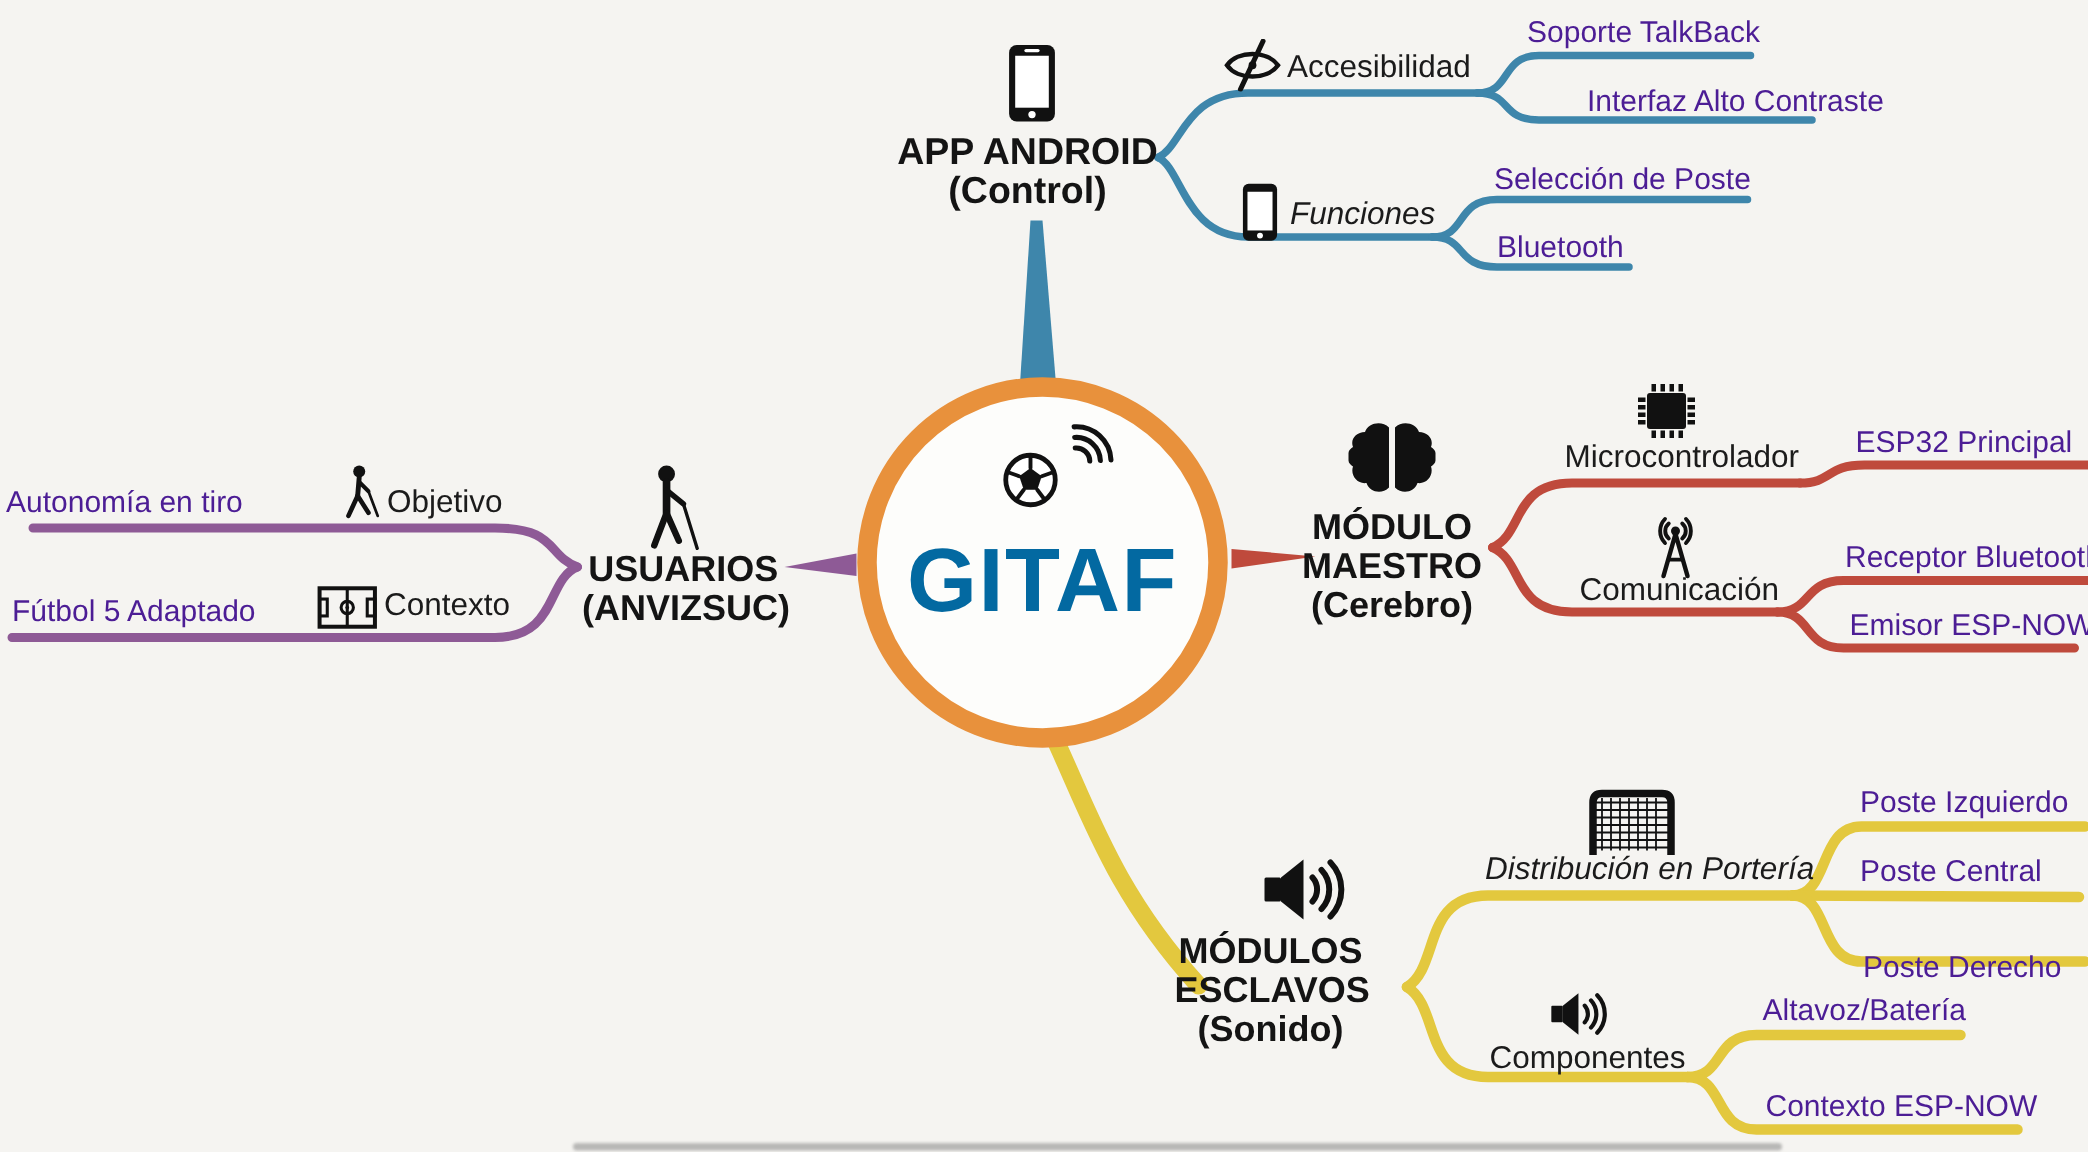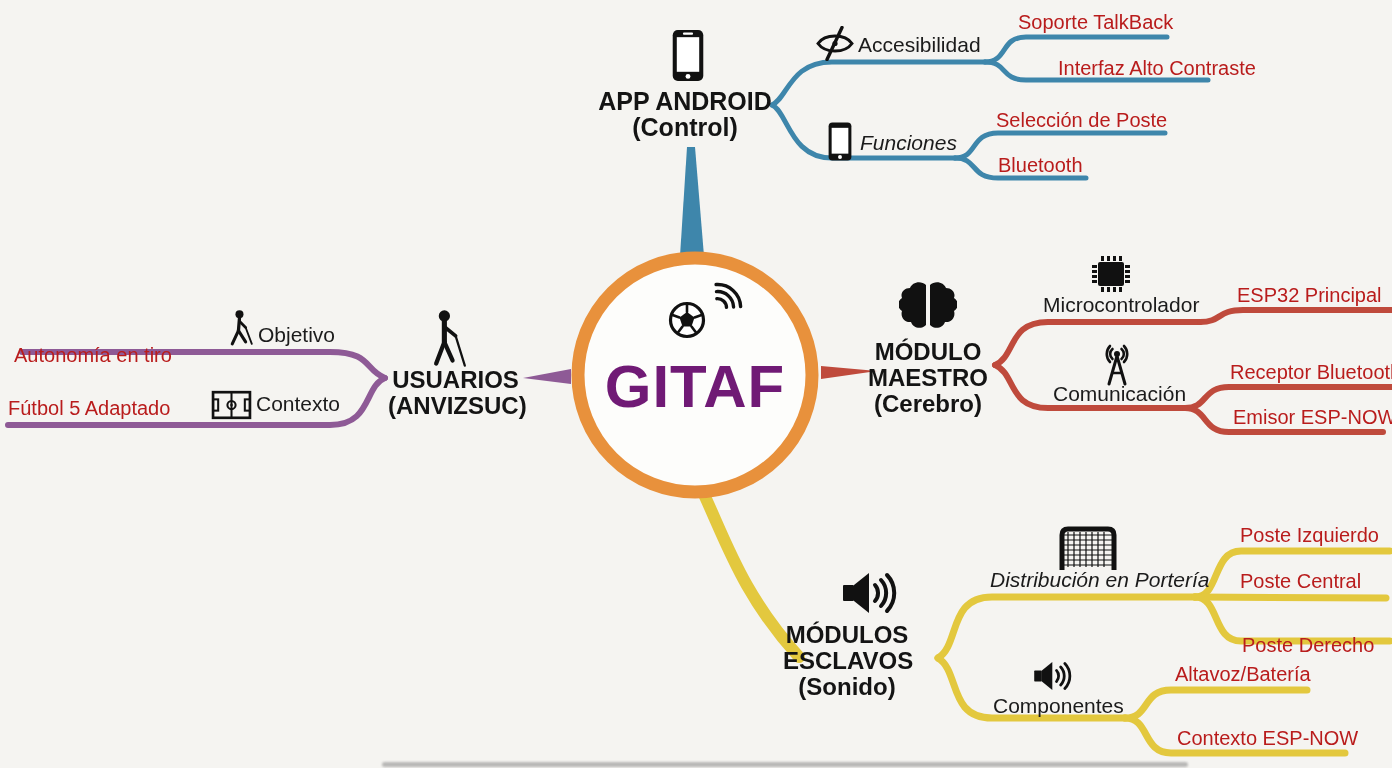--- a/index.html
+++ b/index.html
@@ -4,29 +4,29 @@
 <style>
   html,body { margin:0; padding:0; }
   body {
     width:1392px; height:768px; position:relative; overflow:hidden;
     background:#F5F4F1;
     font-family:"Liberation Sans", sans-serif;
     color:#1d1d1d;
   }
   .stage { position:absolute; inset:0; }
   svg.wires { position:absolute; left:0; top:0; }
-  .lbl { position:absolute; white-space:nowrap; font-size:20px; color:#b91c1c; line-height:24px; }
+  .lbl { position:absolute; white-space:nowrap; font-size:20px; color:#4c1d95; line-height:24px; }
   .sub { font-size:21px; color:#1b1b1b; }
   .branch-title { position:absolute; text-align:center; font-weight:bold; color:#141414; white-space:nowrap; }
   .bt-25 { font-size:25px; line-height:26px; }
   .bt-24 { font-size:24px; line-height:26px; }
   .bt-23 { font-size:24px; line-height:26px; }
   .center-title {
     position:absolute; left:577px; top:352px; width:236px; text-align:center;
-    font-size:60px; font-weight:bold; letter-spacing:1px; color:#701a75;
+    font-size:60px; font-weight:bold; letter-spacing:1px; color:#0369a1;
   }
   .icon { position:absolute; }
   .artifact {
     position:absolute; left:382px; top:762px; width:806px; height:5px;
     background:rgba(110,110,110,.45); border-radius:3px; filter:blur(1px);
   }
 </style>
 </head>
 <body style="background: rgb(245, 244, 241);">
 
@@ -135,21 +135,21 @@
 
   <svg class="icon" style="left:226px; top:310px;" width="29" height="37" viewBox="0 0 28 36">
     <circle cx="13" cy="4.2" r="3.9" fill="#111"></circle>
     <path d="M13,8 L12,20" stroke="#111" stroke-width="3.2" stroke-linecap="round"></path>
     <path d="M12,20 L6,33" stroke="#111" stroke-width="3" stroke-linecap="round"></path>
     <path d="M12,20 L19,31" stroke="#111" stroke-width="3" stroke-linecap="round"></path>
     <path d="M13,11 L19,17" stroke="#111" stroke-width="2.6" stroke-linecap="round"></path>
     <path d="M19,17 L25,33" stroke="#111" stroke-width="1.8" stroke-linecap="round"></path>
   </svg>
   <div class="lbl sub" style="left:258px; top:323px;">Objetivo</div>
-  <div class="lbl" style="left:14px; top:323px;margin-top:20px;">Autonomía en tiro</div>
+  <div class="lbl" style="left:4px; top:323px;">Autonomía en tiro</div>
 
   <svg class="icon" style="left:211px; top:390px;" width="41" height="30" viewBox="0 0 40 29">
     <rect x="2" y="2" width="36" height="25" fill="none" stroke="#111" stroke-width="2.6"></rect>
     <line x1="20" y1="2" x2="20" y2="27" stroke="#111" stroke-width="2"></line>
     <circle cx="20" cy="14.5" r="4" fill="none" stroke="#111" stroke-width="2"></circle>
     <circle cx="20" cy="14.5" r="1.2" fill="#111"></circle>
     <rect x="2" y="9" width="5" height="11" fill="none" stroke="#111" stroke-width="2"></rect>
     <rect x="33" y="9" width="5" height="11" fill="none" stroke="#111" stroke-width="2"></rect>
   </svg>
   <div class="lbl sub" style="left:256px; top:392px;">Contexto</div>

